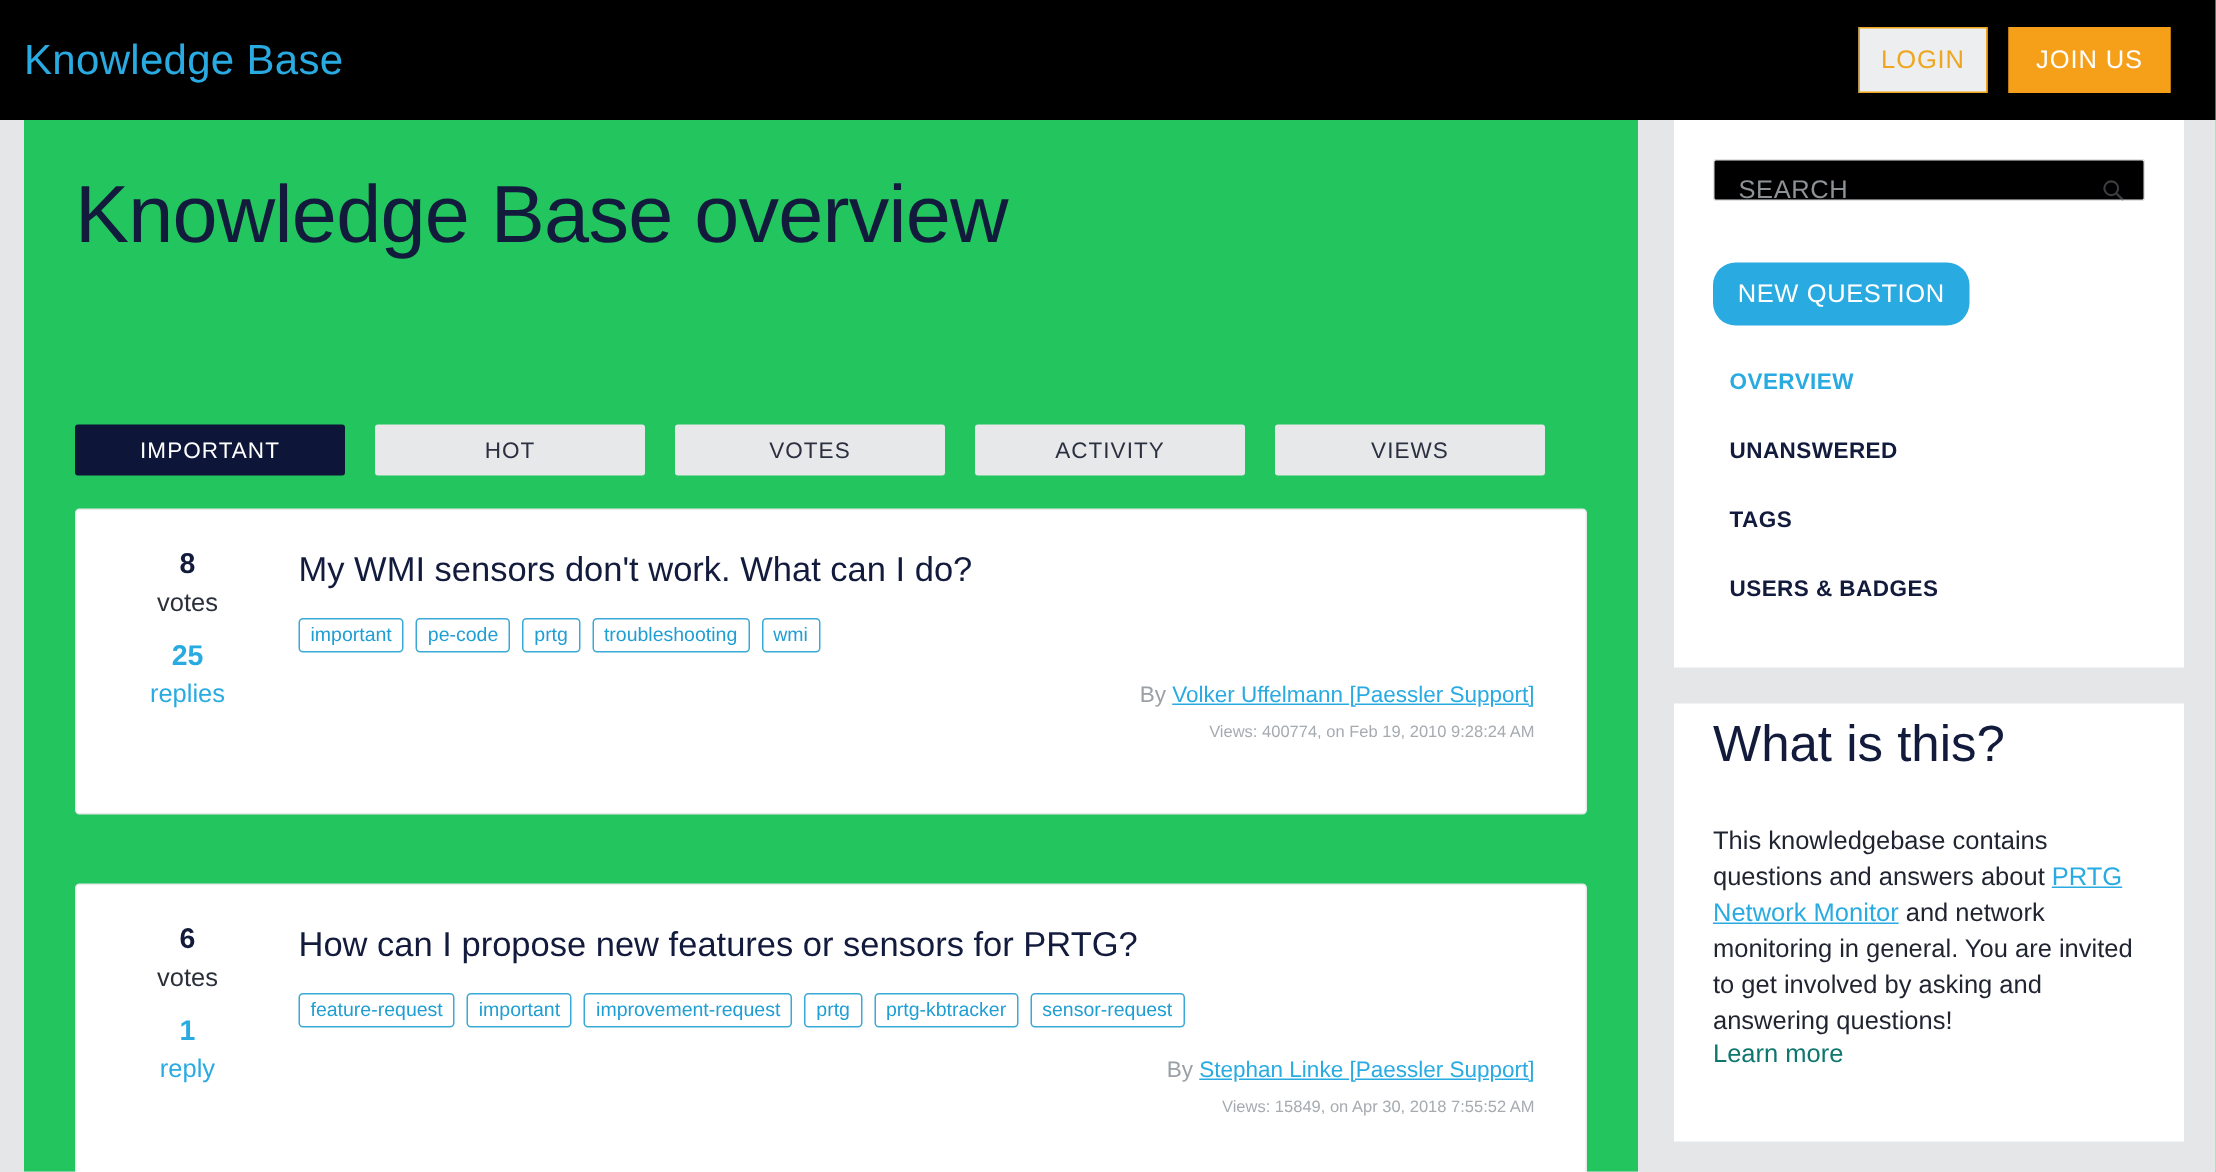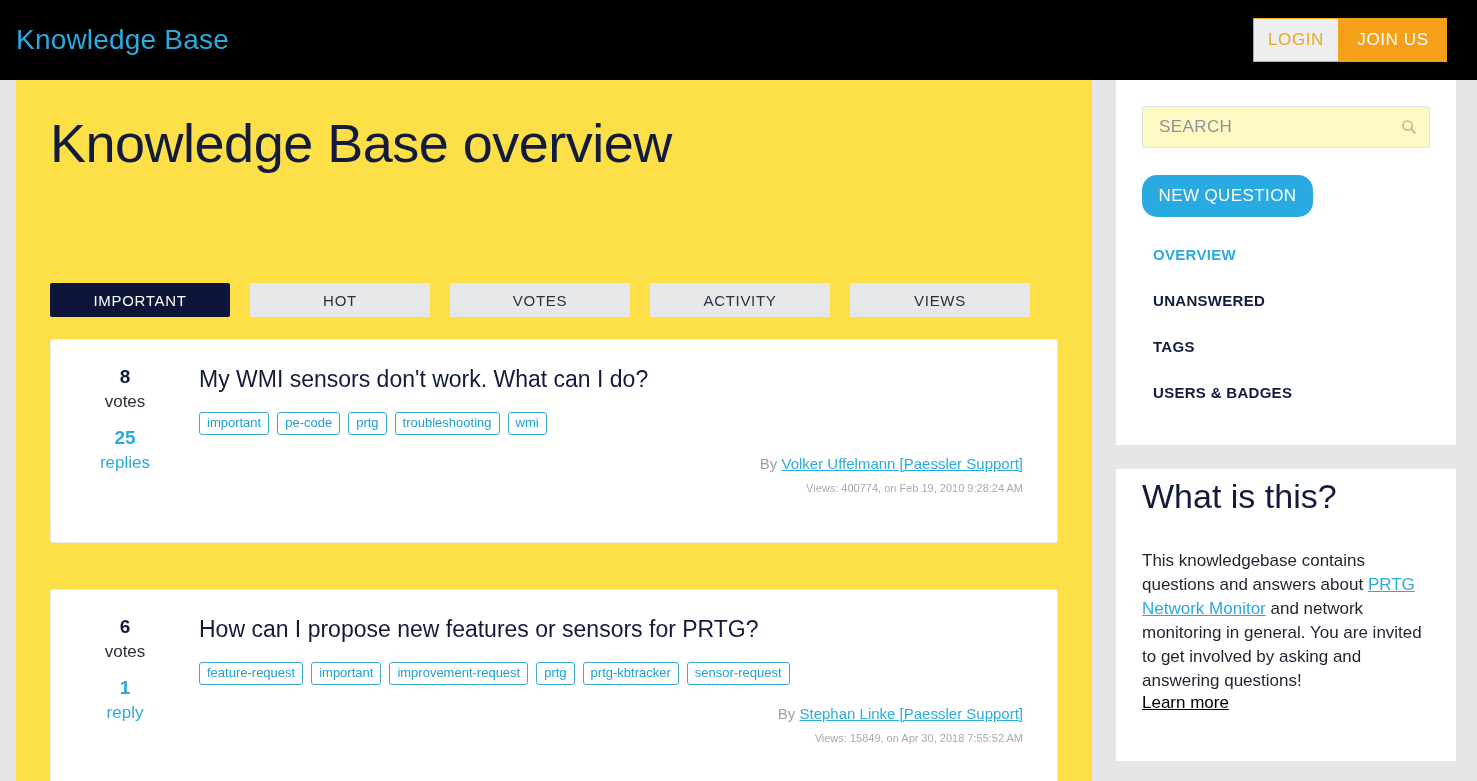--- a/index.html
+++ b/index.html
@@ -17,21 +17,21 @@
     position: absolute; left: 0; top: 0;
     width: 1477px; height: 80px;
     background: #000000;
   }
   #brand {
     position: absolute; left: 16px; top: 24px;
     font-size: 28px; color: #29abe2;
     letter-spacing: 0.2px;
     white-space: nowrap;
   }
-  #auth { position: absolute; right: 30px; top: 18px; display: flex; }
+  #auth { position: absolute; right: 30px; top: 18px; display: flex; gap: 14px; }
   .btn-login {
     width: 86px; height: 44px;
     border: 1px solid #efa61e;
     background: #eceef0;
     color: #efa61e;
     font-size: 17px; letter-spacing: .6px;
     display: flex; align-items: center; justify-content: center;
     cursor: pointer;
   }
   .btn-join {
@@ -40,21 +40,21 @@
     color: #ffffff;
     font-size: 17px; letter-spacing: .6px;
     display: flex; align-items: center; justify-content: center;
     cursor: pointer;
   }
 
   
   #main-card {
     position: absolute; left: 16px; top: 80px;
     width: 1076px; height: 701px;
-    background: #fde047;
+    background: #22c55e;
   }
   #sidebar {
     position: absolute; left: 1116px; top: 80px;
     width: 340px;
   }
 
   
   #page-title {
     position: absolute; left: 34px; top: 32px;
     font-size: 54px; font-weight: 400;
@@ -128,22 +128,22 @@
   .meta-by a { color: #29abe2; text-decoration: underline; cursor: pointer; }
   .meta-views { font-size: 11px; color: #a6abb0; line-height: 24px; margin-left: 20px; }
 
   
   .side-card { background: #ffffff; }
   #side-nav-card { height: 365px; position: relative; }
   #side-about-card { margin-top: 24px; height: 292px; position: relative; }
 
   #search-box {
     position: absolute; left: 26px; top: 26px;
-    width: 288px; height: 42px;
-    background: #fef9c3;
+    width: 288px; height: 28px;
+    background: #000000;
     border: 1px solid #e0e2e4;
     border-radius: 2px;
   }
   #search-input {
     position: absolute; left: 14px; top: 0;
     width: 240px; height: 40px;
     border: 0; outline: 0; background: transparent;
     font-size: 17px; color: #555b61;
     letter-spacing: .4px;
     font-family: "Liberation Sans", sans-serif;
@@ -180,21 +180,21 @@
     font-size: 34px; color: #131b3d; font-weight: 400;
   }
   #about-body {
     position: absolute; left: 26px; top: 80px;
     width: 292px;
     font-size: 17px; line-height: 24px; color: #1f2430;
   }
   #about-body a { color: #29abe2; text-decoration: underline; cursor: pointer; }
   #learn-more {
     position: absolute; left: 26px; top: 224px;
-    font-size: 17px; color: #000000; text-decoration: underline; cursor: pointer;
+    font-size: 17px; color: #0f766e; cursor: pointer;
   }
 </style>
 </head>
 <body>
 
 <div id="topbar">
   <div id="brand">Knowledge Base</div>
   <div id="auth">
     <div class="btn-login">LOGIN</div>
     <div class="btn-join">JOIN US</div>

